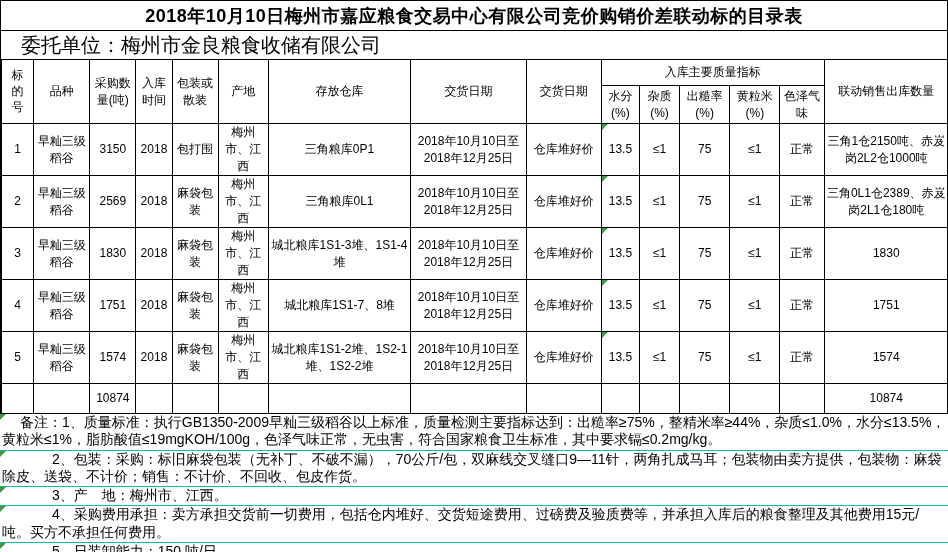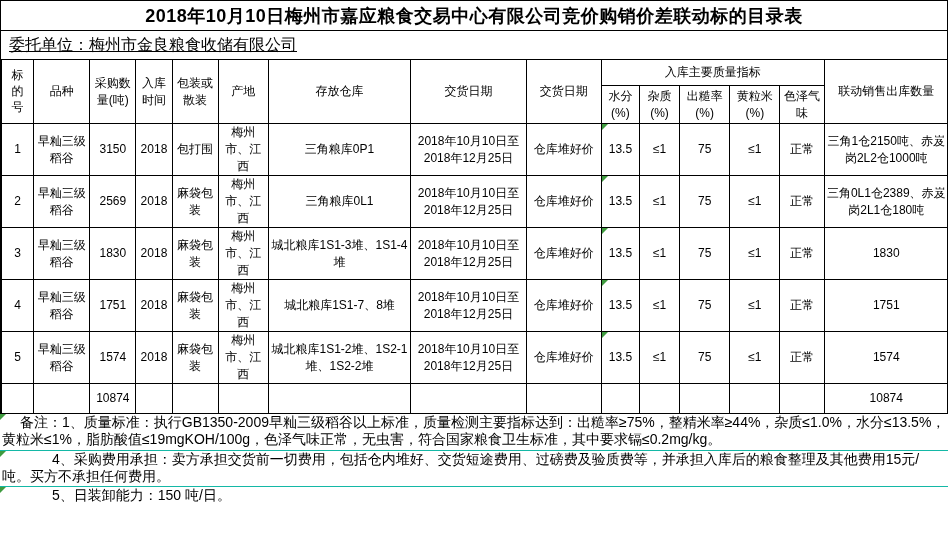--- a/index.html
+++ b/index.html
@@ -9,21 +9,21 @@
   .sheet { width: 948px; }
   .frame { border: 1px solid #000; border-bottom: none; }
 
   .title-row {
     height: 30px; display: flex; align-items: center; justify-content: center;
     font-size: 18px; font-weight: bold; border-bottom: 1px solid #000;
     letter-spacing: 0.5px; white-space: nowrap;
   }
   .client-row {
     height: 28px; display: flex; align-items: center;
-    font-size: 16px; padding-left: 8px; text-decoration: underline;
+    font-size: 20px; padding-left: 20px;
   }
 
   table.catalog {
     width: 948px; border-collapse: collapse; table-layout: fixed;
     font-size: 12px;
   }
   table.catalog th, table.catalog td {
     border: 1px solid #000; text-align: center; vertical-align: middle;
     padding: 0 1px; line-height: 17px; font-weight: normal;
     overflow: hidden; word-break: break-word; position: relative;
@@ -201,16 +201,18 @@
           <td></td>
           <td></td>
           <td class="num-right">10874</td>
         </tr>
       </tbody>
     </table>
   </div>
 
   <div class="notes">
       <div class="note note-first"><span class="tri"></span><span>备注：1、质量标准：执行GB1350-2009早籼三级稻谷以上标准，质量检测主要指标达到：出糙率≥75%，整精米率≥44%，杂质≤1.0%，水分≤13.5%，黄粒米≤1%，脂肪酸值≤19mgKOH/100g，色泽气味正常，无虫害，符合国家粮食卫生标准，其中要求镉≤0.2mg/kg。</span></div>
+      <div class="note"><span class="tri"></span><span>2、包装：采购：标旧麻袋包装（无补丁、不破不漏），70公斤/包，双麻线交叉缝口9—11针，两角扎成马耳；包装物由卖方提供，包装物：麻袋除皮、送袋、不计价；销售：不计价、不回收、包皮作货。</span></div>
+      <div class="note"><span class="tri"></span><span>3、产　地：梅州市、江西。</span></div>
       <div class="note"><span class="tri"></span><span>4、采购费用承担：卖方承担交货前一切费用，包括仓内堆好、交货短途费用、过磅费及验质费等，并承担入库后的粮食整理及其他费用15元/吨。买方不承担任何费用。</span></div>
       <div class="note"><span class="tri"></span><span>5、日装卸能力：150 吨/日。</span></div>
     </div>
 </div>
 
 </body></html>

